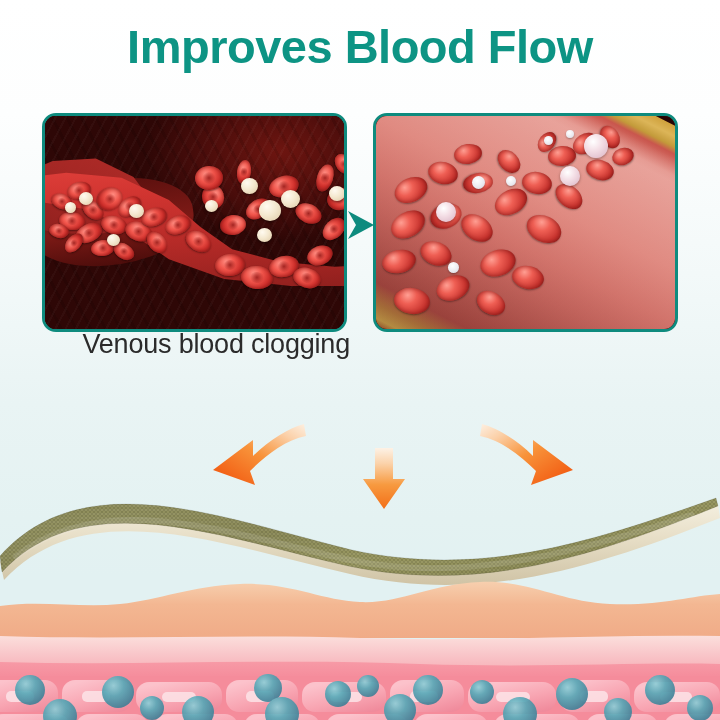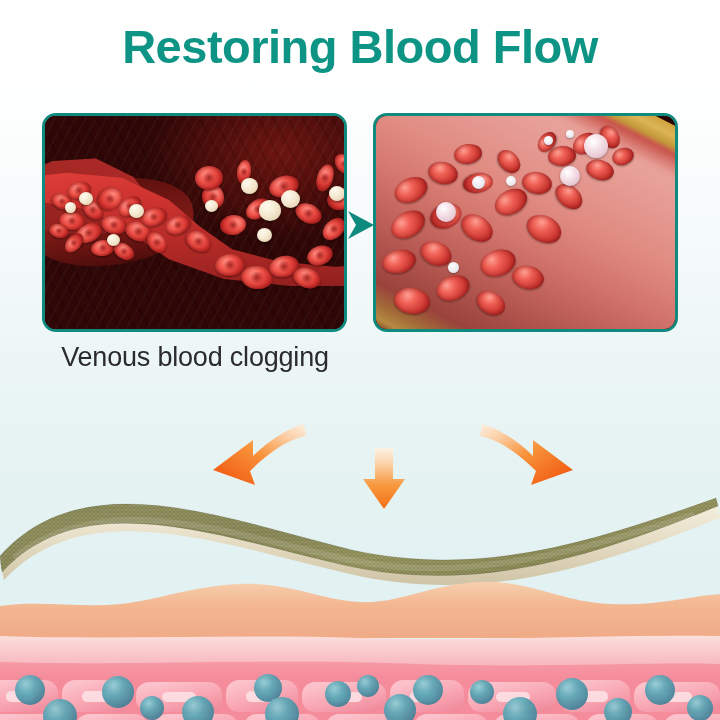--- a/index.html
+++ b/index.html
@@ -156,23 +156,23 @@
   
   #mid-arrow {
     position:absolute;
     left:344px; top:203px;
     width:34px; height:44px;
   }
 
   
   .caption {
     position:absolute;
-    top:342px;
+    top:329px;
     width:310px;
-    text-align:center;
+    text-align:right;
     font-size:27px;
     color:#2b2b2b;
     letter-spacing:-0.2px;
     white-space:nowrap;
   }
   #caption-left  { left:40px; }
   #caption-right { left:371px; }
 
   
   .orange-arrow { position:absolute; }
@@ -186,21 +186,21 @@
 
   
   #skin { position:absolute; left:0; top:578px; width:720px; height:142px; overflow:hidden; }
   #skin svg { display:block; }
 </style>
 </head>
 <body>
 
 <div id="poster">
 
-  <div id="title">Restoring Blood Flow</div>
+  <div id="title">Improves Blood Flow</div>
 
   <div class="panel" id="panel-left">
     <div class="panel-img">
       <div class="lft-bg"></div>
       <div class="lft-tissue"></div>
       <div class="vessel-lumen"></div>
       <div class="vessel-band2"></div>
       <div class="vessel-band"></div>
 
       <div class="rbc dent" style="left:6px;  top:78px;  width:22px; height:15px; transform:rotate(22deg);"></div>

